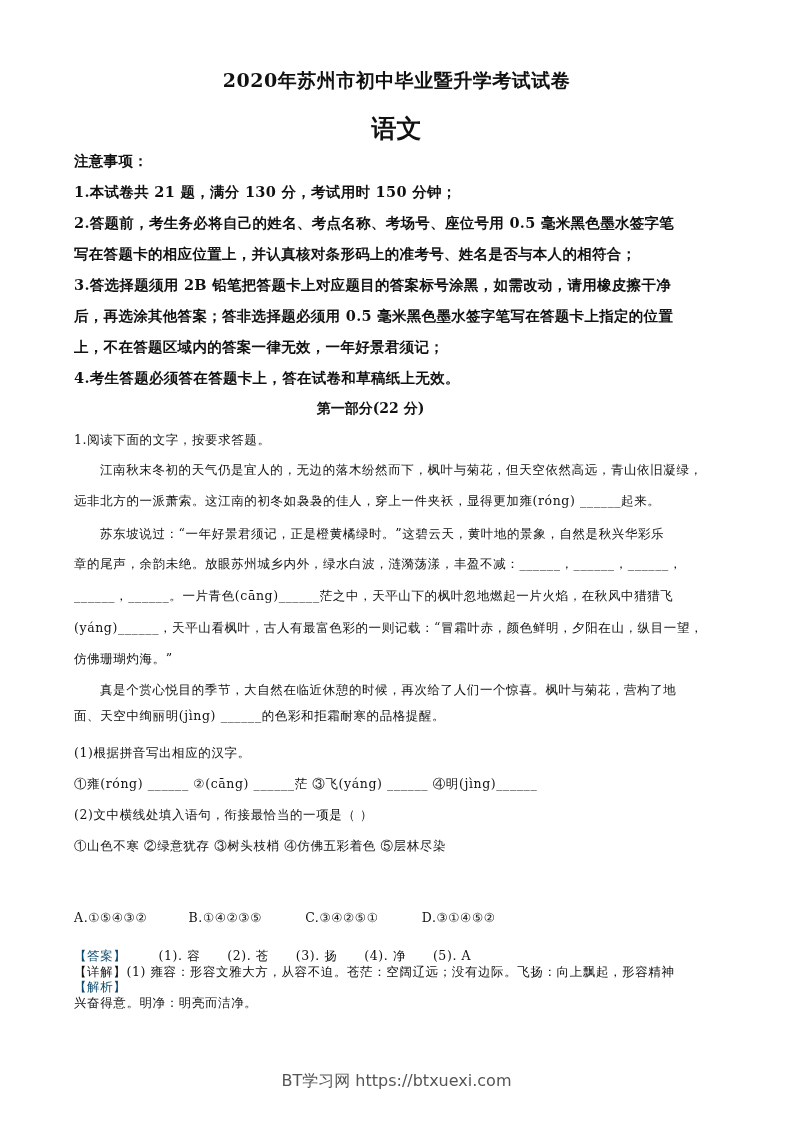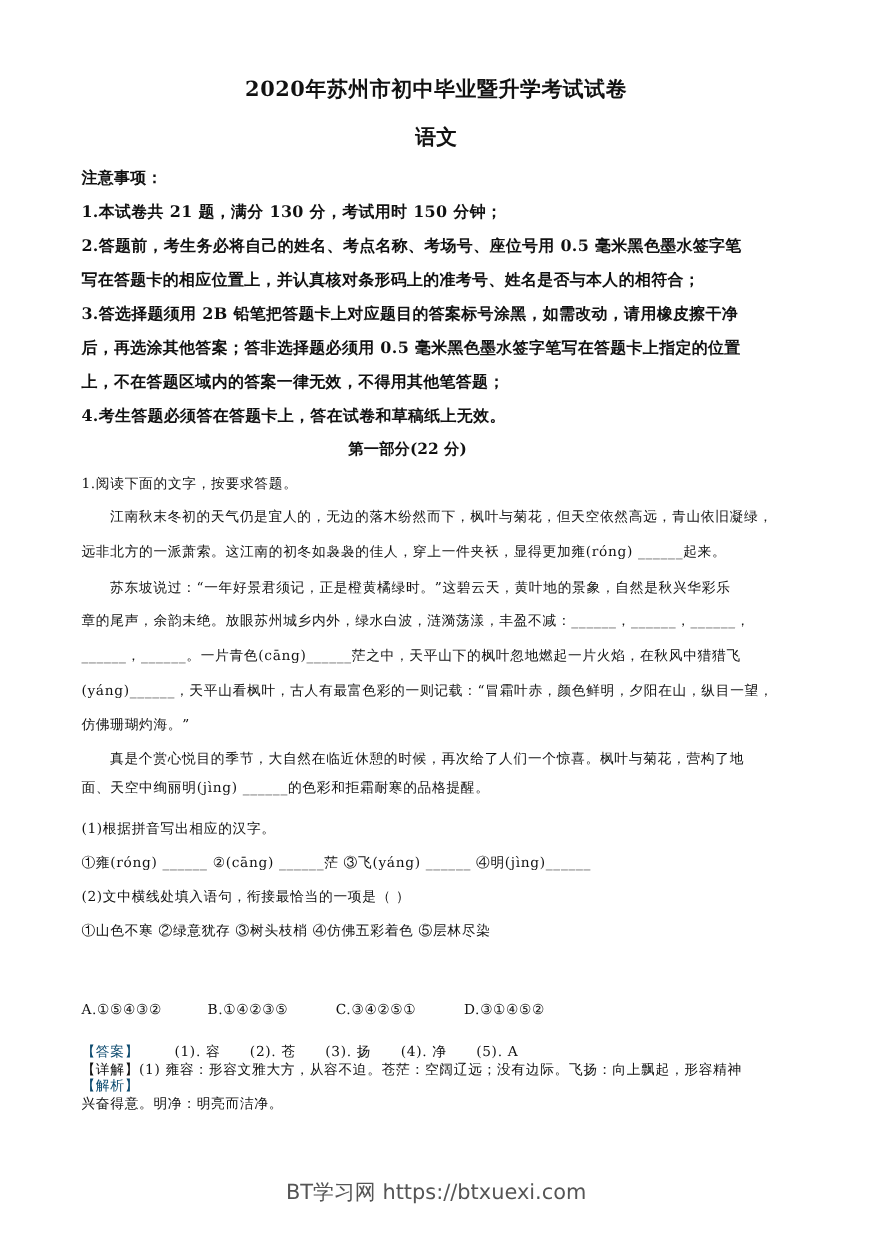--- a/index.html
+++ b/index.html
@@ -1,41 +1,41 @@
 <!DOCTYPE html>
 <html><head>
 <meta charset="utf-8">
 <style>
   html, body { margin: 0; padding: 0; background: #ffffff; }
   body { width: 793px; height: 1122px; position: relative; overflow: hidden; color: #111; font-family: "DejaVu Serif", serif; }
   .title { position: absolute; top: 68px; left: 0; width: 793px; text-align: center; font-size: 19px; font-weight: bold; font-family: "DejaVu Serif", serif; letter-spacing: 0.5px; }
-  .subtitle { position: absolute; top: 112px; left: 0; width: 793px; text-align: center; font-size: 19px; font-weight: bold; }
+  .subtitle { position: absolute; top: 112px; left: 0; width: 793px; text-align: center; font-size: 25px; font-weight: bold; }
   .line { position: absolute; left: 74px; white-space: nowrap; }
   .notice { font-size: 14.5px; font-weight: bold; letter-spacing: 0.3px; }
   .section { position: absolute; top: 400px; left: 0; width: 741px; text-align: center; font-size: 14px; font-weight: bold; }
   .body { font-size: 12.5px; letter-spacing: 0.6px; }
   .indent { left: 100px; }
   .blue { color: #0c4a6e; margin-top: 46px; }
   .ans span { display: inline-block; }
-  .footer { position: absolute; top: 1071px; left: 0; width: 793px; text-align: center; font-size: 19px; color: #555; font-family: "DejaVu Sans", sans-serif; }
+  .footer { position: absolute; top: 1071px; left: 0; width: 793px; text-align: center; font-size: 16px; color: #555; font-family: "DejaVu Sans", sans-serif; }
 </style>
 </head>
 <body>
 
 <div>
   <div class="title">2020年苏州市初中毕业暨升学考试试卷</div>
   <div class="subtitle">语文</div>
 
   <div class="line notice" style="top:152px;">注意事项：</div>
   <div class="line notice" style="top:183px;">1.本试卷共 21 题，满分 130 分，考试用时 150 分钟；</div>
   <div class="line notice" style="top:214px;">2.答题前，考生务必将自己的姓名、考点名称、考场号、座位号用 0.5 毫米黑色墨水签字笔</div>
   <div class="line notice" style="top:245px;">写在答题卡的相应位置上，并认真核对条形码上的准考号、姓名是否与本人的相符合；</div>
   <div class="line notice" style="top:276px;">3.答选择题须用 2B 铅笔把答题卡上对应题目的答案标号涂黑，如需改动，请用橡皮擦干净</div>
   <div class="line notice" style="top:307px;">后，再选涂其他答案；答非选择题必须用 0.5 毫米黑色墨水签字笔写在答题卡上指定的位置</div>
-  <div class="line notice" style="top:338px;">上，不在答题区域内的答案一律无效，不得用其他笔答题；</div>
+  <div class="line notice" style="top:338px;">上，不在答题区域内的答案一律无效，一年好景君须记；</div>
   <div class="line notice" style="top:369px;">4.考生答题必须答在答题卡上，答在试卷和草稿纸上无效。</div>
 
   <div class="section">第一部分(22 分)</div>
 
   <div class="line body" style="top:432px;">1.阅读下面的文字，按要求答题。</div>
   <div class="line body indent" style="top:462px;">江南秋末冬初的天气仍是宜人的，无边的落木纷然而下，枫叶与菊花，但天空依然高远，青山依旧凝绿，</div>
   <div class="line body" style="top:493px;">远非北方的一派萧索。这江南的初冬如袅袅的佳人，穿上一件夹袄，显得更加雍(róng) ______起来。</div>
   <div class="line body indent" style="top:526px;">苏东坡说过：“一年好景君须记，正是橙黄橘绿时。”这碧云天，黄叶地的景象，自然是秋兴华彩乐</div>
   <div class="line body" style="top:556px;">章的尾声，余韵未绝。放眼苏州城乡内外，绿水白波，涟漪荡漾，丰盈不减：______，______，______，</div>
   <div class="line body" style="top:588px;">______，______。一片青色(cāng)______茫之中，天平山下的枫叶忽地燃起一片火焰，在秋风中猎猎飞</div>

